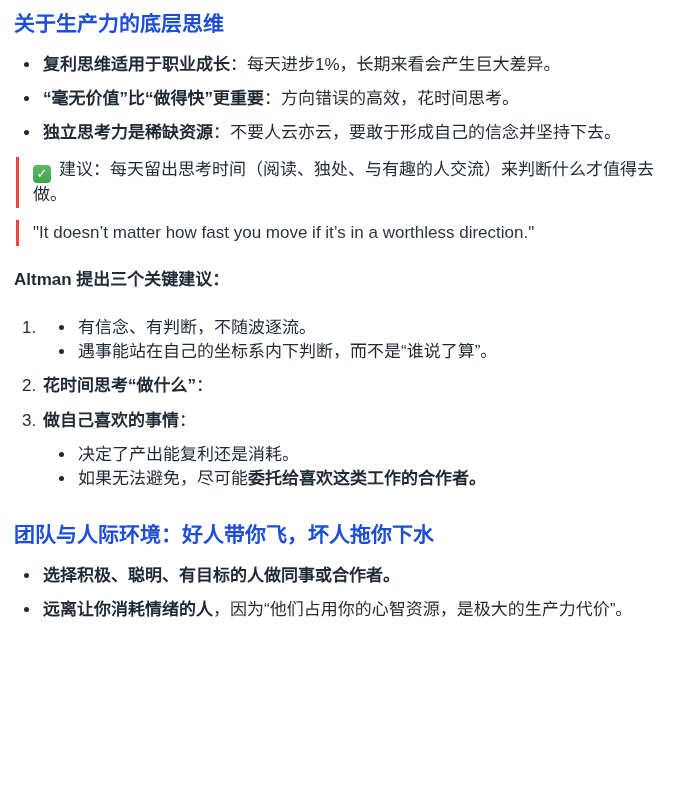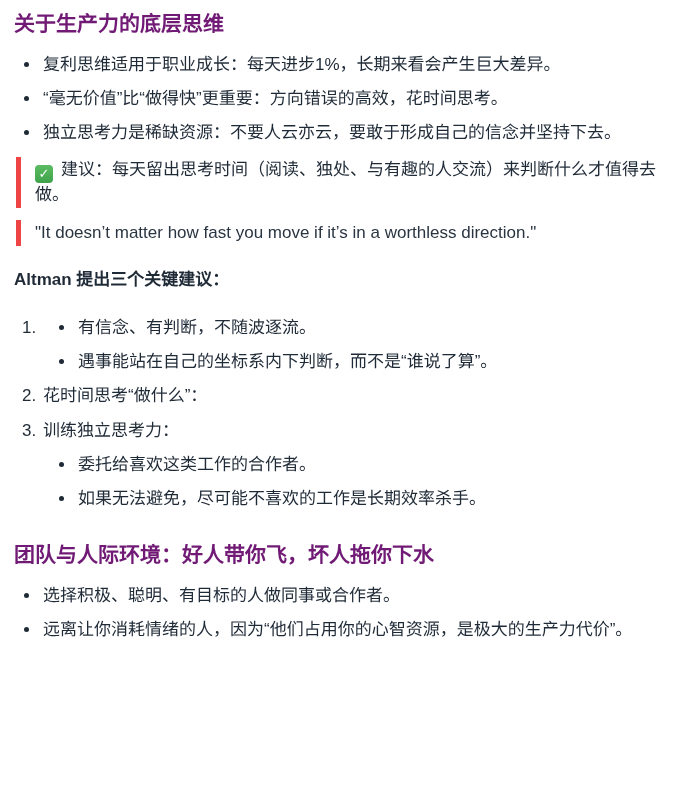--- a/index.html
+++ b/index.html
@@ -12,39 +12,39 @@
     font-size: 17px;
     line-height: 1.42;
     color: #1f2a37;
     overflow: hidden;
   }
   .section-heading {
     font-size: 21px;
     font-weight: 700;
     line-height: 1.38;
     margin: 30px 0 14px 0;
-    color: #701a75;
+    color: #1d4ed8;
   }
   .section-heading.first { margin-top: 2px; }
   p.intro-bold {
     font-weight: 700;
     margin: 22px 0 24px 0;
   }
   ul.top-list { margin: 14px 0 12px 0; padding-left: 27px; list-style: disc; }
   ul.top-list > li + li { margin-top: 10px; }
   ol.num-list { margin: 12px 0 0 0; padding-left: 27px; list-style: decimal; }
   ol.num-list > li + li { margin-top: 10px; }
   ul.sub-list { margin: 10px 0 0 0; padding-left: 33px; list-style: disc; }
-  ul.sub-list > li + li { margin-top: 10px; }
+  ul.sub-list > li + li { }
   li { padding-left: 2px; }
-  strong { font-weight: 400; }
+  strong { font-weight: 700; }
   blockquote {
     margin: 12px 0 0 2px;
     padding: 1px 0 1px 14px;
-    border-left: 5px solid #ef4444;
+    border-left: 3px solid #ef4444;
   }
   blockquote.en-quote { color: #2a3542; }
   .check-icon {
     display: inline-flex;
     align-items: center;
     justify-content: center;
     width: 18px;
     height: 18px;
     border-radius: 4px;
     background: linear-gradient(180deg, #5cbc62 0%, #3fa24a 100%);
@@ -84,24 +84,24 @@
     <li>
       <ul class="sub-list">
         <li><span><span>有信念、有判断，不随波逐流。</span></span></li>
         <li><span><span>遇事能站在自己的坐标系内下判断，而不是“谁说了算”。</span></span></li>
       </ul>
     </li>
     <li>
       <span><strong>花时间思考“做什么”</strong><span>：</span></span>
     </li>
     <li>
-      <span><strong>训练独立思考力</strong><span>：</span></span>
+      <span><strong>做自己喜欢的事情</strong><span>：</span></span>
       <ul class="sub-list">
-        <li><span><span>委托给喜欢这类工作的合作者。</span></span></li>
-        <li><span><span>如果无法避免，尽可能</span><strong>不喜欢的工作是长期效率杀手。</strong></span></li>
+        <li><span><span>决定了产出能复利还是消耗。</span></span></li>
+        <li><span><span>如果无法避免，尽可能</span><strong>委托给喜欢这类工作的合作者。</strong></span></li>
       </ul>
     </li>
   </ol>
 
   <h2 class="section-heading">团队与人际环境：好人带你飞，坏人拖你下水</h2>
 
   <ul class="top-list">
     <li><span><strong>选择积极、聪明、有目标的人做同事或合作者。</strong></span></li>
     <li><span><strong>远离让你消耗情绪的人</strong><span>，因为“他们占用你的心智资源，是极大的生产力代价”。</span></span></li>
 

